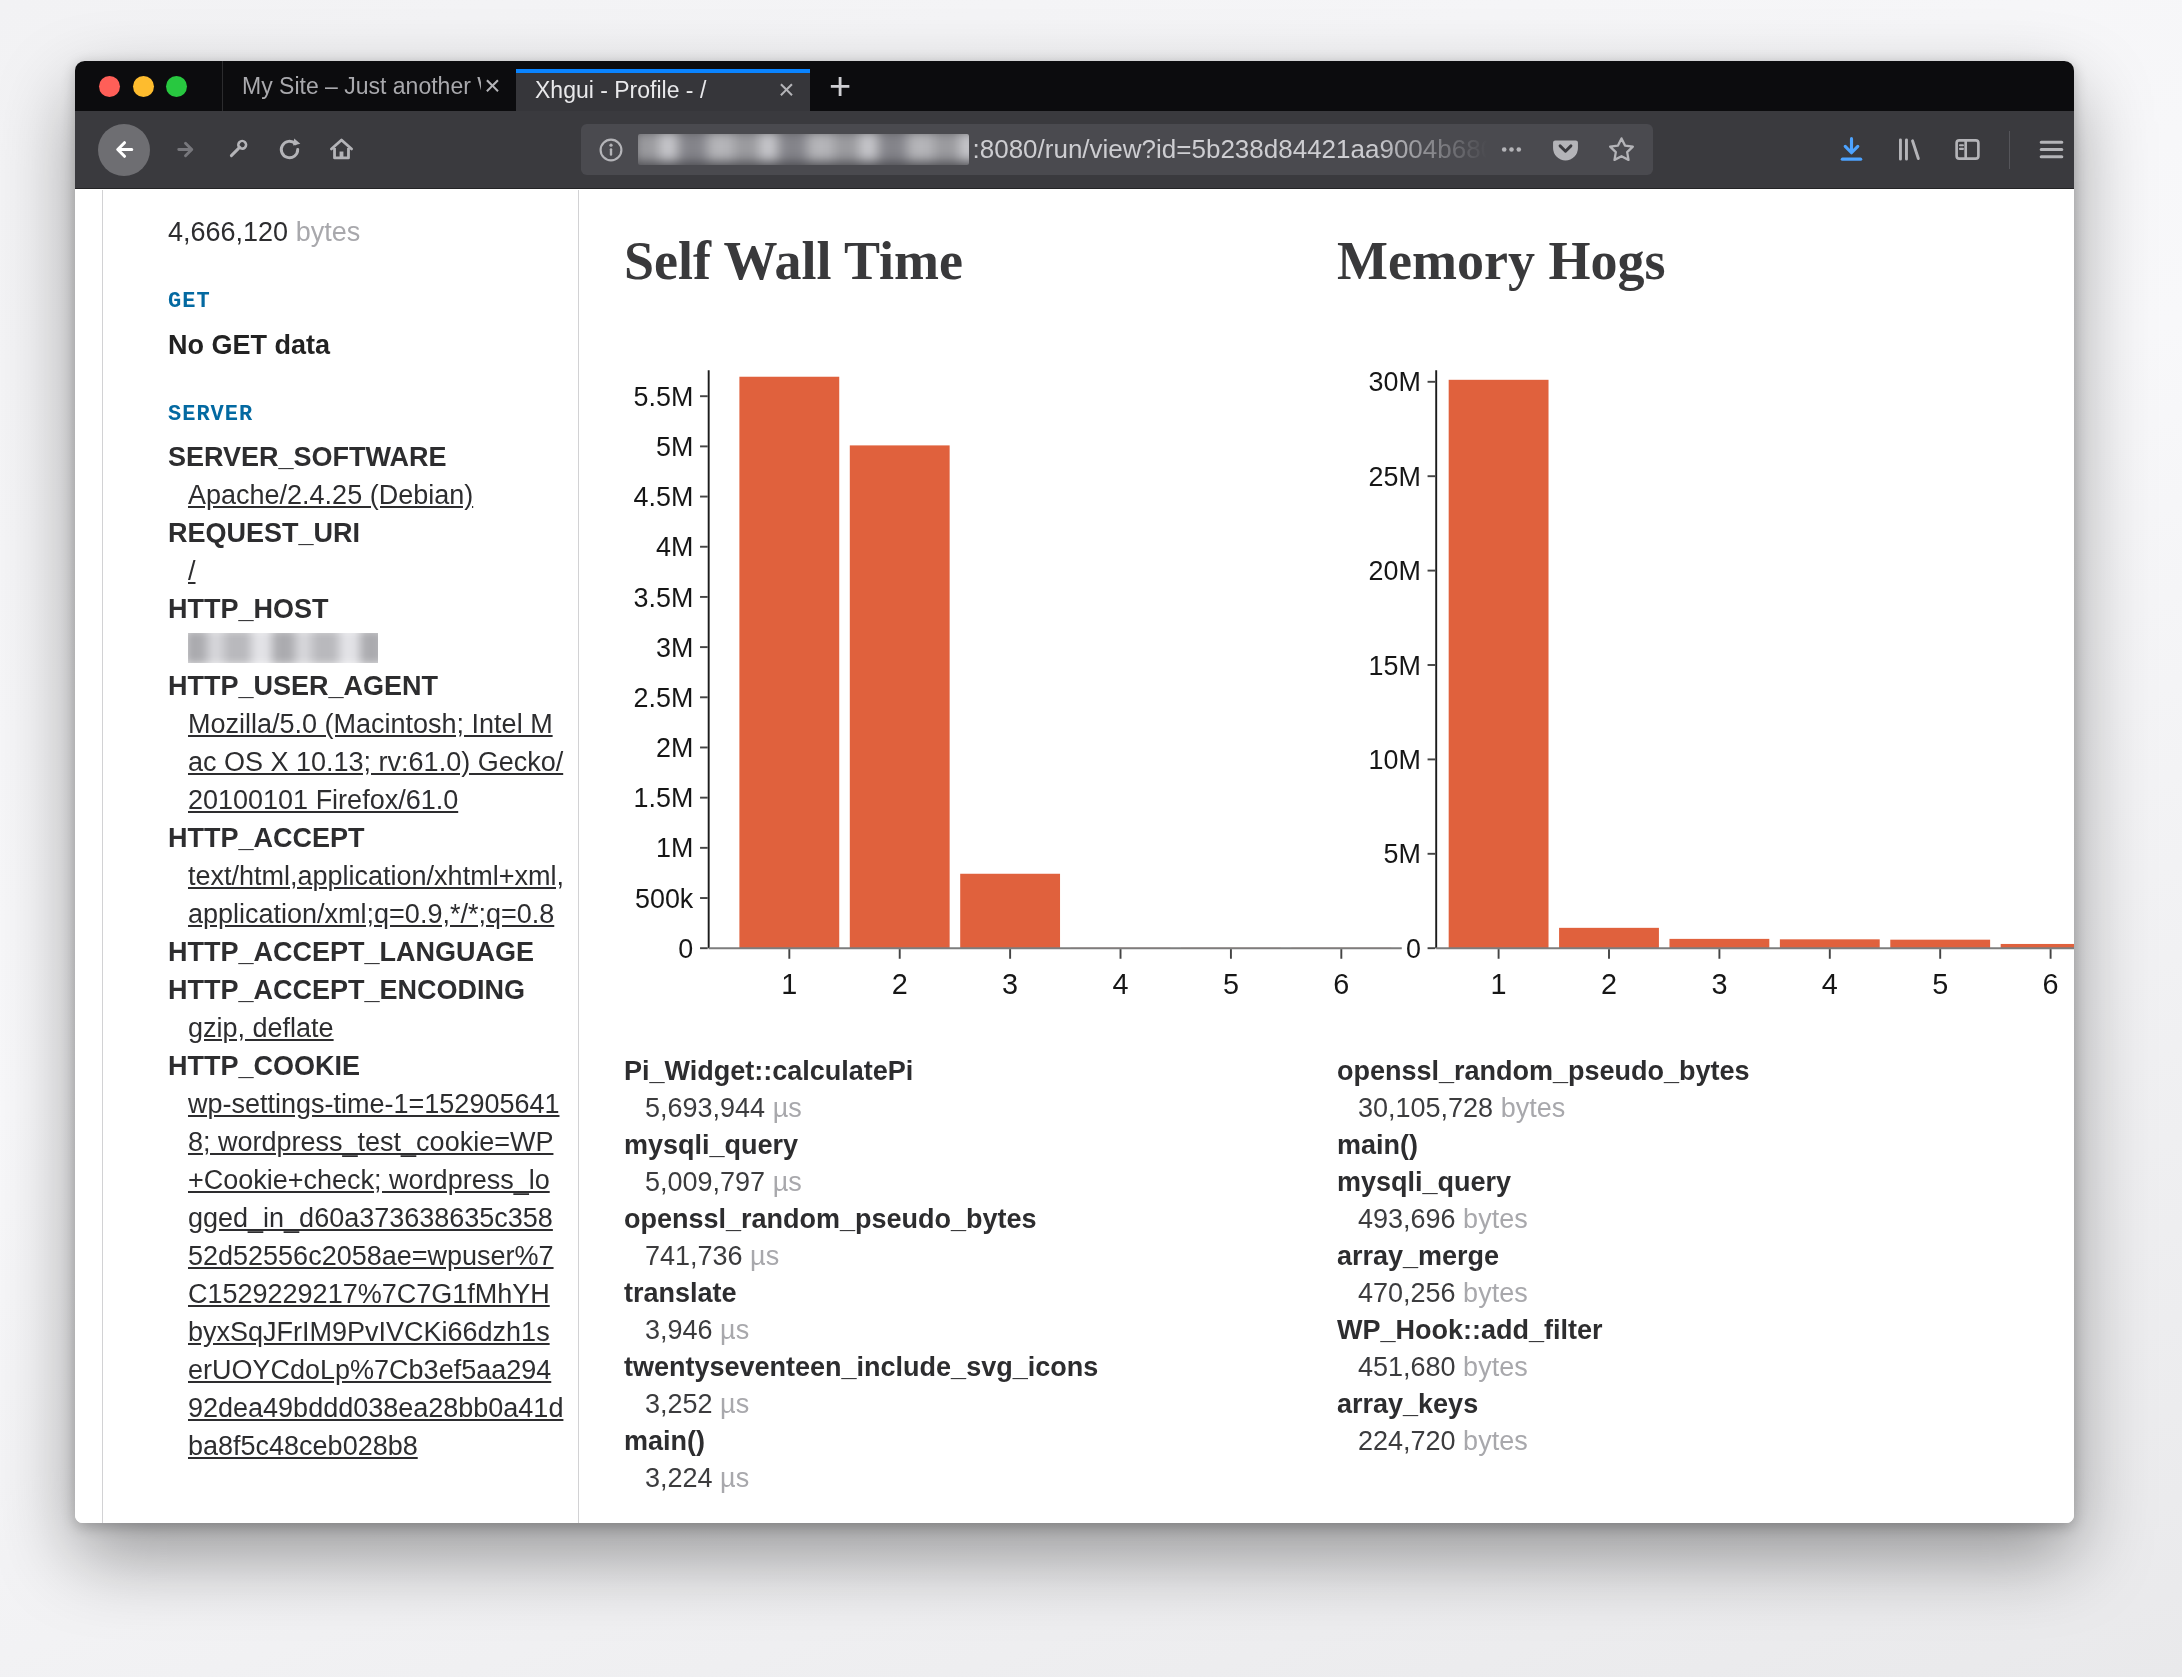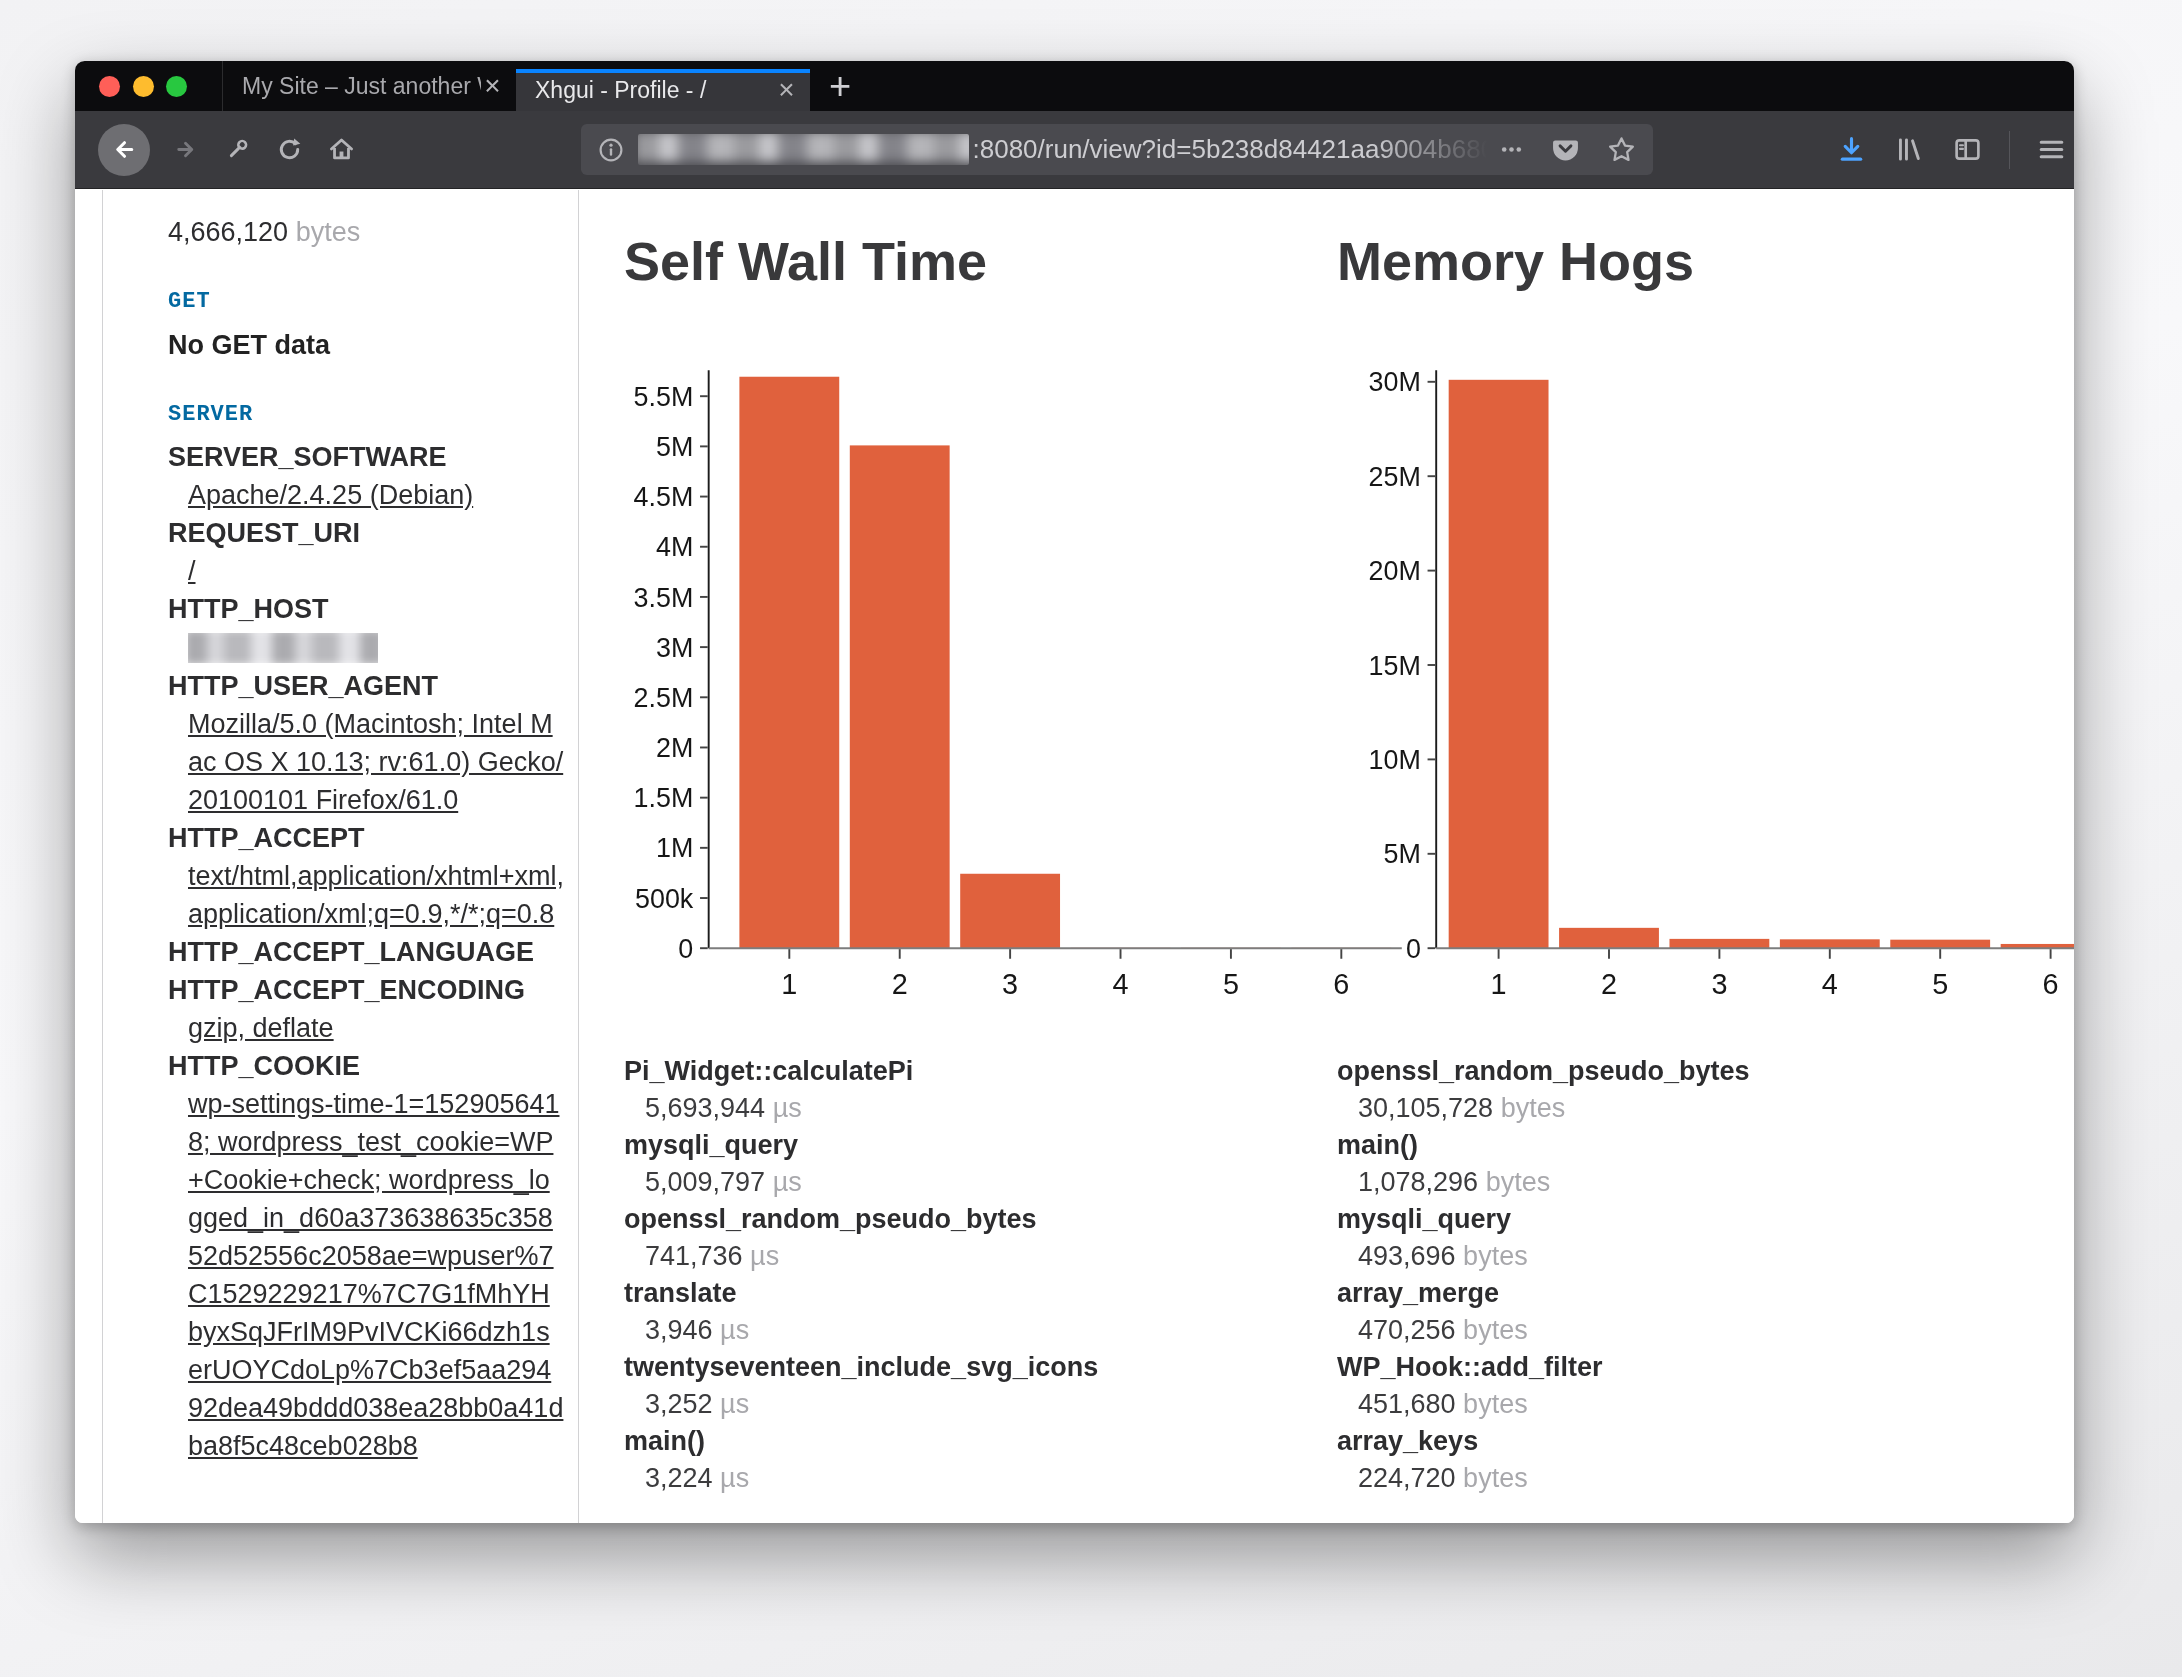--- a/index.html
+++ b/index.html
@@ -55,21 +55,21 @@
      color:#0369a1; letter-spacing:1px; margin:38px 0 11.5px; }
   .empty-msg { font-weight:bold; line-height:38px; color:#222; }
   .dt { font-weight:bold; line-height:38px; }
   .dd { line-height:38px; padding-left:20px; word-break:break-all;text-decoration:underline; }
   .host-blur-wrap { width:190px; height:30px; overflow:hidden; margin:4.8px 0 3.8px 20px; }
   .host-blur { width:115%; height:120%; margin:-3.8px;
      background:repeating-linear-gradient(90deg,#ababaf 0 23px,#d6d6da 23px 40px,#b9b9bd 40px 67px,#e3e3e7 67px 88px);
      filter:blur(4.8px); }
 
   .main { position:absolute; left:510px; top:0; right:0; bottom:0; overflow:hidden; }
-  .chart-title { position:absolute; font-family:Liberation Sans, sans-serif; font-weight:bold;
+  .chart-title { position:absolute; font-family:Liberation Serif, serif; font-weight:bold;
      font-size:54px; color:#39393b; white-space:nowrap; }
   #title-left { left:39px; top:40px; }
   #title-right { left:752px; top:40px; }
   .chart-svg { position:absolute; top:163px; }
   #chart-left { left:39px; }
   #chart-right { left:750px; }
   .legend { position:absolute; top:863px; width:672px; }
   #legend-left { left:39px; }
   #legend-right { left:752px; }
   .lg-name { font-weight:bold; font-size:27px; line-height:37px; color:#2d2d2f; }
@@ -313,21 +313,20 @@
           <div class="lg-val"><span>3,946 </span><span class="unit">µs</span></div>
           <div class="lg-name">twentyseventeen_include_svg_icons</div>
           <div class="lg-val"><span>3,252 </span><span class="unit">µs</span></div>
           <div class="lg-name">main()</div>
           <div class="lg-val"><span>3,224 </span><span class="unit">µs</span></div>
         </div>
       <div class="legend" id="legend-right">
           <div class="lg-name">openssl_random_pseudo_bytes</div>
           <div class="lg-val"><span>30,105,728 </span><span class="unit">bytes</span></div>
           <div class="lg-name">main()</div>
-          <div class="lg-val"><span>1,078,296 </span><span class="unit">bytes</span></div>
           <div class="lg-name">mysqli_query</div>
           <div class="lg-val"><span>493,696 </span><span class="unit">bytes</span></div>
           <div class="lg-name">array_merge</div>
           <div class="lg-val"><span>470,256 </span><span class="unit">bytes</span></div>
           <div class="lg-name">WP_Hook::add_filter</div>
           <div class="lg-val"><span>451,680 </span><span class="unit">bytes</span></div>
           <div class="lg-name">array_keys</div>
           <div class="lg-val"><span>224,720 </span><span class="unit">bytes</span></div>
         </div>
     </div>

